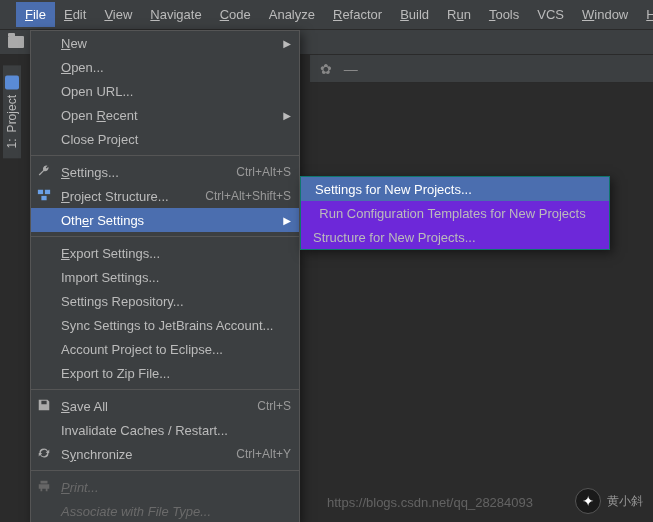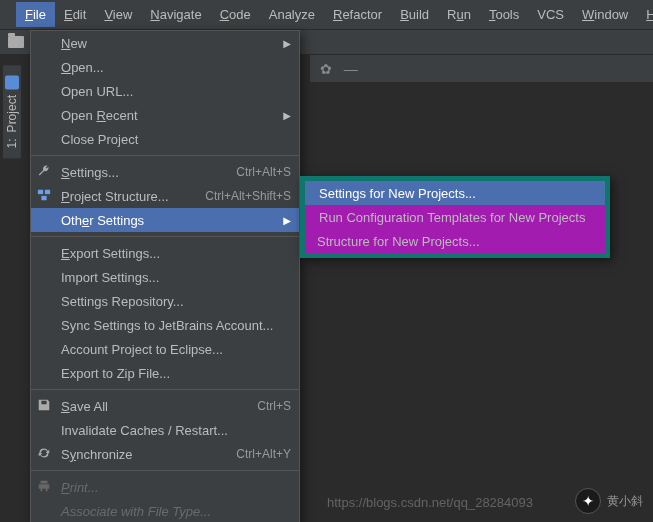--- a/index.html
+++ b/index.html
@@ -91,22 +91,22 @@
   .dd-item.disabled { color: #6a6a6a; font-style: italic; }
   .dd-ico { width: 16px; height:16px; margin-right: 8px; display:inline-block; flex-shrink:0; }
   .dd-label { flex: 1; white-space: nowrap; }
   .dd-short { color: #999; font-size: 12px; }
   .dd-arrow { position:absolute; right:8px; font-size:10px; }
   .dd-sep { height:1px; background:#555; margin:4px 0; }
   .submenu {
     position: absolute;
     left: 300px; top: 176px;
     width: 310px;
-    background: #a21caf;
-    border: 5px solid #0f766e;
+    background: #6d28d9;
+    border: 1px solid #0f766e;
     box-shadow: 3px 3px 10px rgba(0,0,0,0.5);
   }
   .watermark {
     position: absolute;
     right: 10px; bottom: 8px;
     color: #999; font-size: 12px;
     display: flex; align-items: center; gap: 6px;
   }
   .wm-avatar { width:26px;height:26px;border-radius:50%;background:#1a1a1a;border:1px solid #555;display:flex;align-items:center;justify-content:center;color:#fff;font-size:14px; }
   .watermark-url { position:absolute; right:120px; bottom:12px; color:rgba(200,200,200,0.35); font-size:13px; }
@@ -251,21 +251,21 @@
     <div class="dd-item disabled">
       <span class="dd-ico"></span>
       <span class="dd-label">Associate with File Type...</span>
     </div>
   </div>
 
 <div class="submenu" id="submenu">
     <div class="dd-item highlight" style="padding-left: 14px;">
       <span class="dd-label">Settings for New Projects...</span>
     </div>
-    <div class="dd-item" style="padding-left: 14px;">
+    <div class="dd-item" style="padding-left: 3px; text-align: center;">
       <span class="dd-label">Run Configuration Templates for New Projects</span>
     </div>
     <div class="dd-item" style="padding-left: 12px;">
       <span class="dd-label">Structure for New Projects...</span>
     </div>
   </div>
 
 <div class="watermark-url">https://blogs.csdn.net/qq_28284093</div>
 <div class="watermark">
   <div class="wm-avatar">✦</div>

